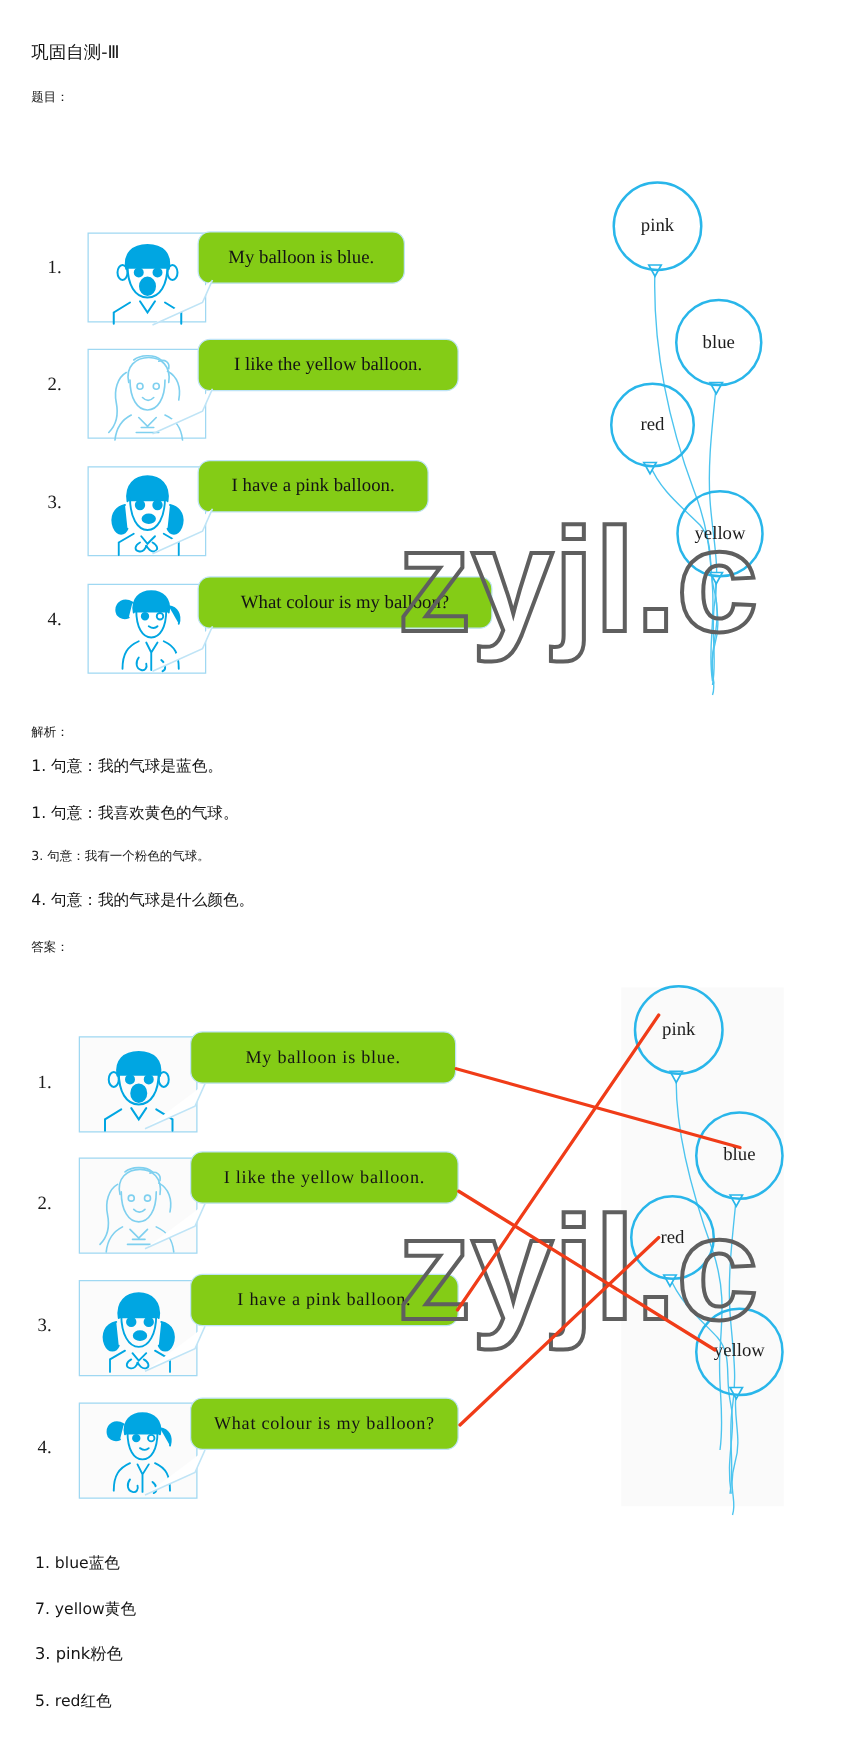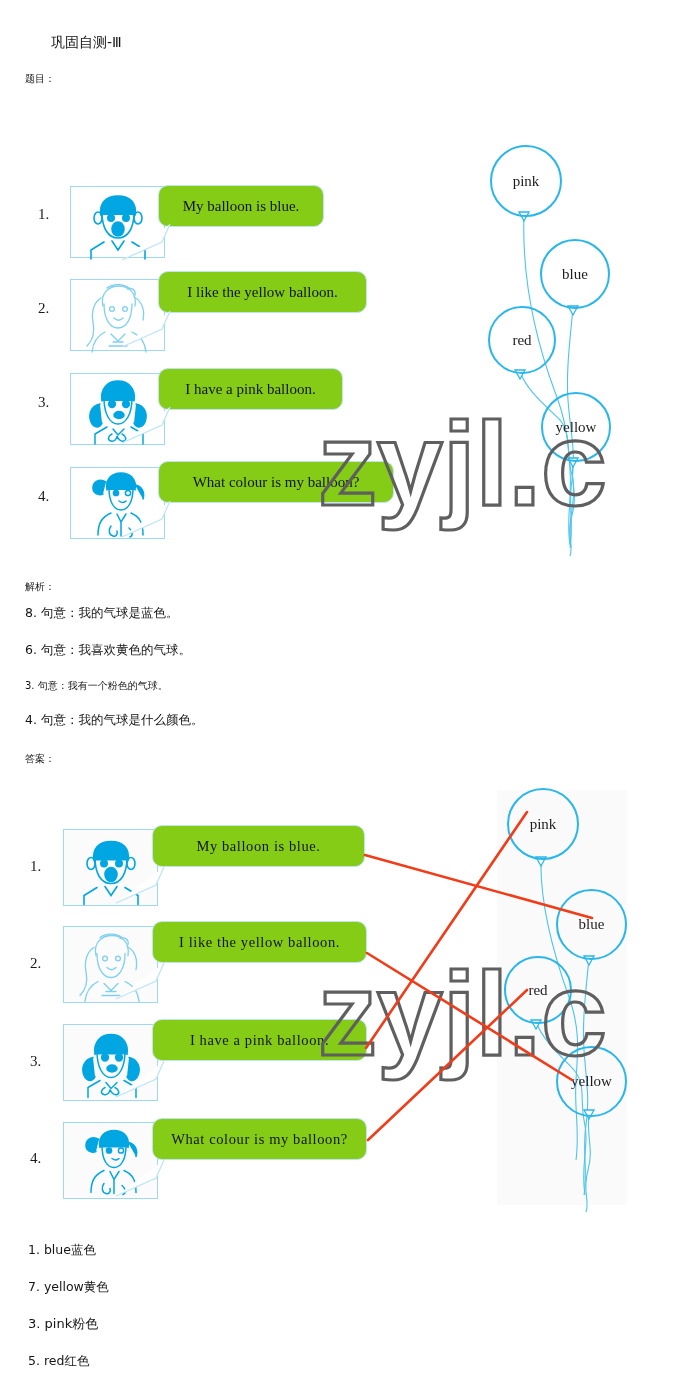--- a/index.html
+++ b/index.html
@@ -45,21 +45,21 @@
   .wm text{
     font-family:"Liberation Sans","DejaVu Sans",sans-serif;
     font-weight:bold;fill:none;stroke:#5f5f5f;stroke-width:3.2;
   }
 </style>
 </head>
 <body>
 
 <div class="page">
 
-  <div class="txt txt-cn" style="left:25px;top:33px;font-size:14px;margin-left:26px;">巩固自测-Ⅲ</div>
+  <div class="txt txt-cn" style="left:25px;top:33px;font-size:14px;">巩固自测-Ⅲ</div>
   <div class="txt txt-cn" style="left:25px;top:72px;">题目：</div>
 
   <div class="exercise">
 
     <div class="item">
       <div class="item-num" style="left:38px;top:206px;">1.</div>
       <div class="face-box" style="left:70px;top:186px;">
         <svg width="95" height="72" viewBox="0 0 95 72">
           <g stroke="#00a6e2" fill="none" stroke-width="1.6" stroke-linecap="round">
             <path d="M30 28c-2-12 5-19 17-19s19 7 17 19" fill="#00a6e2"></path>
@@ -169,22 +169,22 @@
     <div class="balloon" style="left:540px;top:239px;width:66px;height:66px;">blue</div>
     <div class="balloon" style="left:488px;top:306px;width:64px;height:64px;">red</div>
     <div class="balloon" style="left:541px;top:392px;width:66px;height:66px;">yellow</div>
   </div>
 
   <svg class="wm" style="width:690px;height:560px;">
     <text x="318" y="505" font-size="118">zyjl.c</text>
   </svg>
 
   <div class="txt txt-cn" style="left:25px;top:580px;">解析：</div>
-  <div class="txt txt-cn" style="left:25px;top:605px;font-size:12.5px;">8. 句意：我的气球是蓝色。</div>
-  <div class="txt txt-cn" style="left:25px;top:642px;font-size:12.5px;">6. 句意：我喜欢黄色的气球。</div>
+  <div class="txt txt-cn" style="left:25px;top:605px;font-size:12.5px;">1. 句意：我的气球是蓝色。</div>
+  <div class="txt txt-cn" style="left:25px;top:642px;font-size:12.5px;">1. 句意：我喜欢黄色的气球。</div>
   <div class="txt txt-cn" style="left:25px;top:679px;font-size:10px;">3. 句意：我有一个粉色的气球。</div>
   <div class="txt txt-cn" style="left:25px;top:712px;font-size:12.5px;">4. 句意：我的气球是什么颜色。</div>
   <div class="txt txt-cn" style="left:25px;top:752px;">答案：</div>
 
   <div class="exercise">
     <div class="ans-panel" style="left:497px;top:790px;width:130px;height:415px;"></div>
 
     <div class="item">
       <div class="item-num" style="left:30px;top:858px;">1.</div>
       <div class="face-box shaded" style="left:63px;top:829px;height:77px;">

